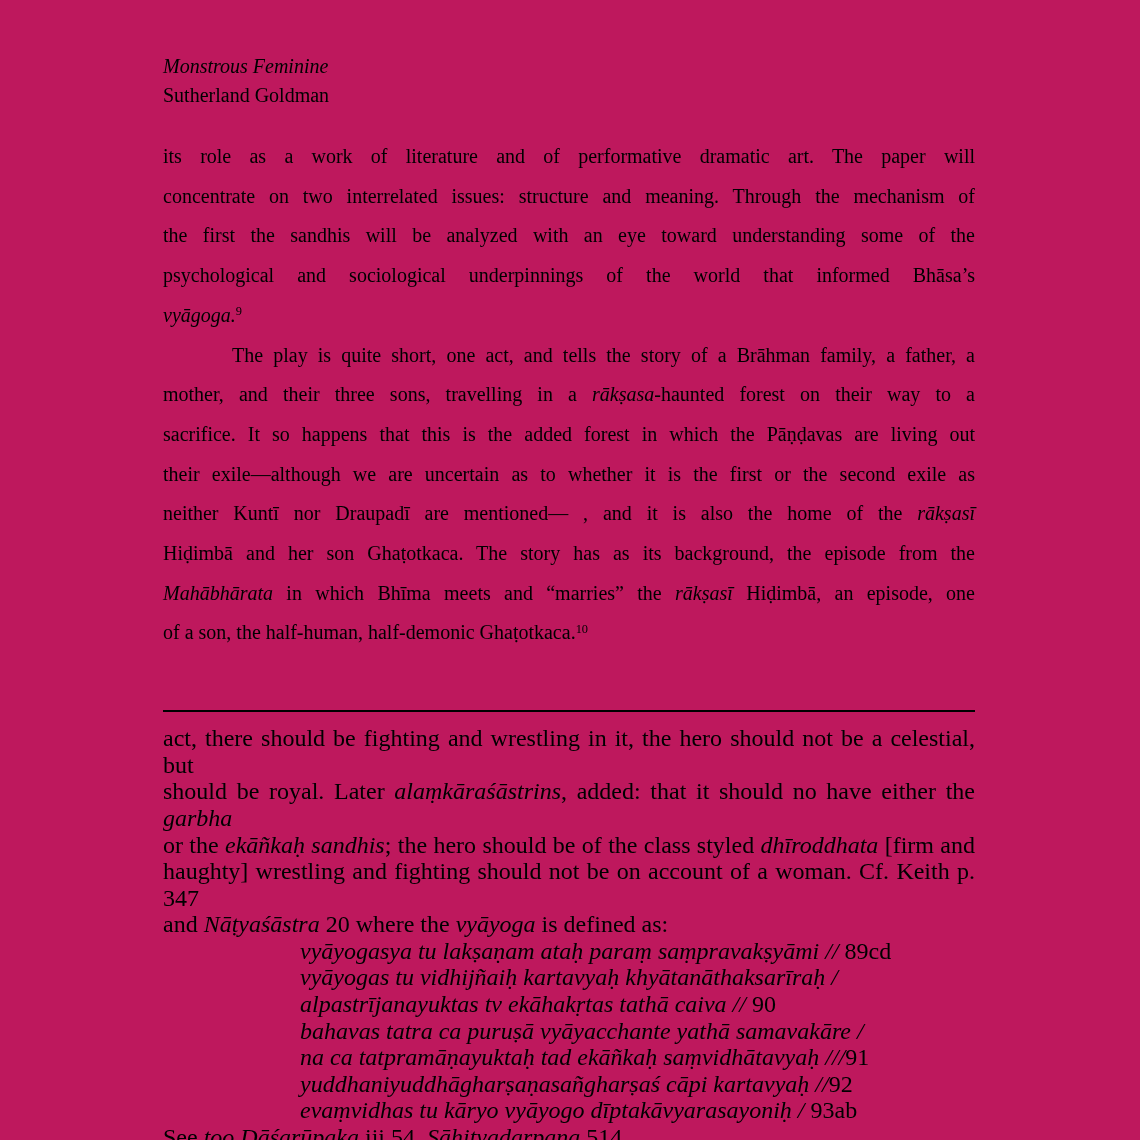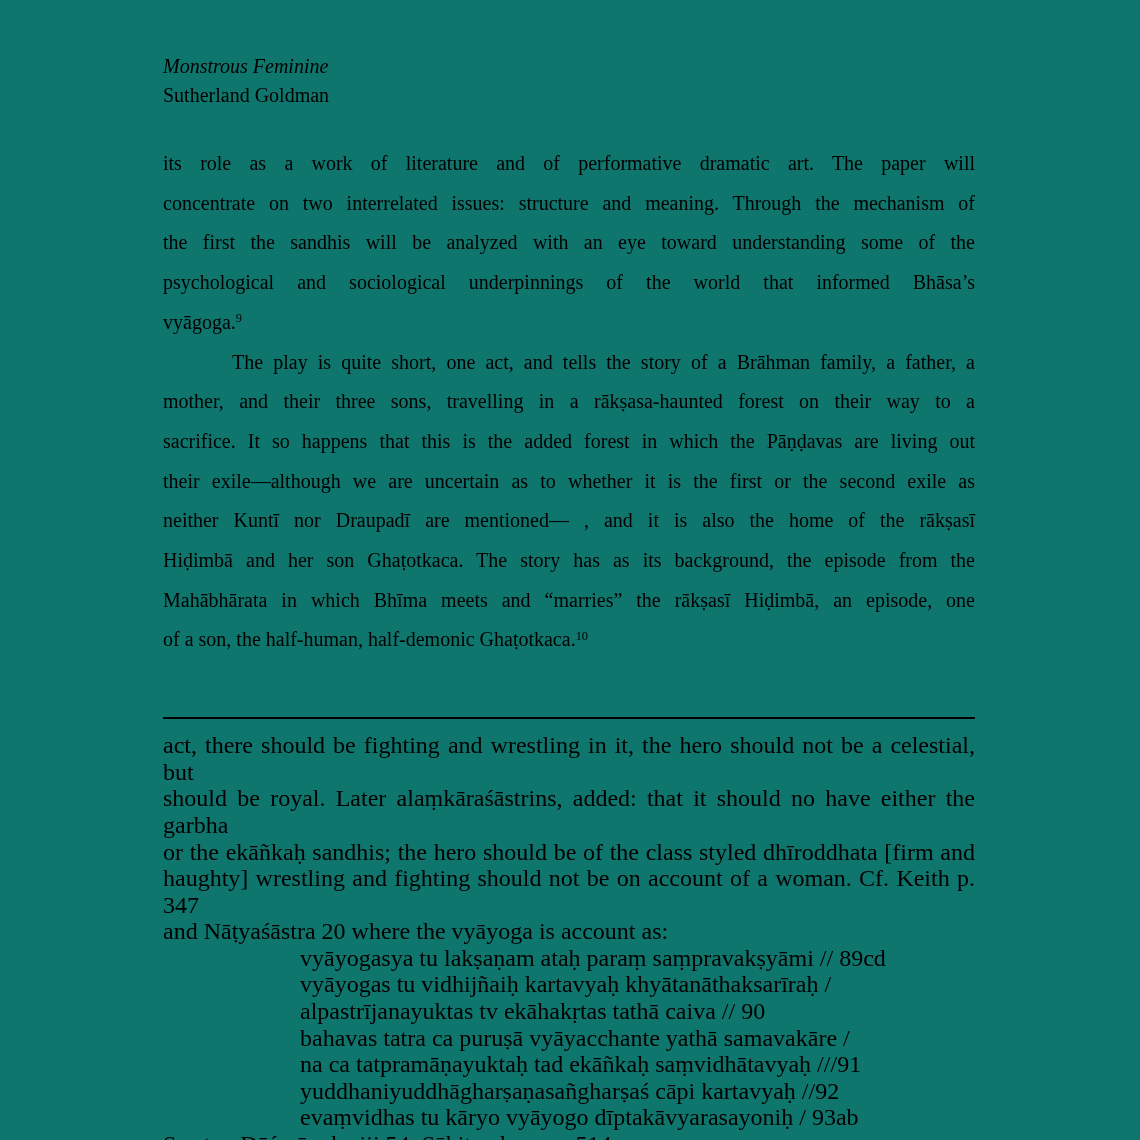--- a/index.html
+++ b/index.html
@@ -7,33 +7,33 @@
     width: 1140px; height: 1140px;
     background: #ffffff;
     overflow: hidden;
   }
   .page {
     box-sizing: border-box;
     width: 1140px; height: 1140px;
     padding: 52px 165px 0 163px;
     font-family: "Liberation Serif", "DejaVu Serif", serif;
     color: #000000;
-    background: #0f766e;
+    background: #be185d;
   }
   .hdr { font-size: 20px; line-height: 29px; }
   .hdr-title { font-style: italic; }
-  .body-text { margin-top: 34px; font-size: 20px; }
+  .body-text { margin-top: 27px; font-size: 20px; }
   .body-text .line { line-height: 39.7px; }
   .footnote { font-size: 24px; }
   .footnote .line { line-height: 26.6px; }
   .line { white-space: normal; }
   .just { text-align: justify; text-align-last: justify; }
   .ind { text-indent: 69px; }
   .tab { padding-left: 137px; }
-  .it { }
+  .it { font-style: italic; }
   sup {
     font-size: 62%;
     line-height: 0;
     vertical-align: baseline;
     position: relative;
     top: -0.55em;
     font-style: normal;
   }
   .fn-rule {
     height: 0;
@@ -73,21 +73,21 @@
   </div>
 
   <div class="fn-rule"></div>
 
   <div class="footnote">
     <div>
         <div class="line just"><span>act, there should be fighting and wrestling in it, the hero should not be a celestial, but</span></div>
         <div class="line just"><span>should be royal. Later </span><span class="it">alaṃkāraśāstrins</span><span>, added: that it should no have either the </span><span class="it">garbha</span></div>
         <div class="line just"><span>or the </span><span class="it">ekāñkaḥ sandhis</span><span>; the hero should be of the class styled </span><span class="it">dhīroddhata</span><span> [firm and</span></div>
         <div class="line just"><span>haughty] wrestling and fighting should not be on account of a woman. Cf. Keith p. 347</span></div>
-        <div class="line"><span>and </span><span class="it">Nāṭyaśāstra</span><span> 20 where the </span><span class="it">vyāyoga</span><span> is account as:</span></div>
+        <div class="line"><span>and </span><span class="it">Nāṭyaśāstra</span><span> 20 where the </span><span class="it">vyāyoga</span><span> is defined as:</span></div>
         <div class="line tab"><span class="it">vyāyogasya tu lakṣaṇam ataḥ paraṃ saṃpravakṣyāmi // </span><span>89cd</span></div>
         <div class="line tab"><span class="it">vyāyogas tu vidhijñaiḥ kartavyaḥ khyātanāthaksarīraḥ /</span></div>
         <div class="line tab"><span class="it">alpastrījanayuktas tv ekāhakṛtas tathā caiva // </span><span>90</span></div>
         <div class="line tab"><span class="it">bahavas tatra ca puruṣā vyāyacchante yathā samavakāre /</span></div>
         <div class="line tab"><span class="it">na ca tatpramāṇayuktaḥ tad ekāñkaḥ saṃvidhātavyaḥ ///</span><span>91</span></div>
         <div class="line tab"><span class="it">yuddhaniyuddhāgharṣaṇasañgharṣaś cāpi kartavyaḥ //</span><span>92</span></div>
         <div class="line tab"><span class="it">evaṃvidhas tu kāryo vyāyogo dīptakāvyarasayoniḥ / </span><span>93ab</span></div>
         <div class="line"><span>See </span><span class="it">too Dāśarūpaka</span><span> iii.54, </span><span class="it">Sāhityadarpaṇa</span><span> 514.</span></div>
       </div>
   </div>

